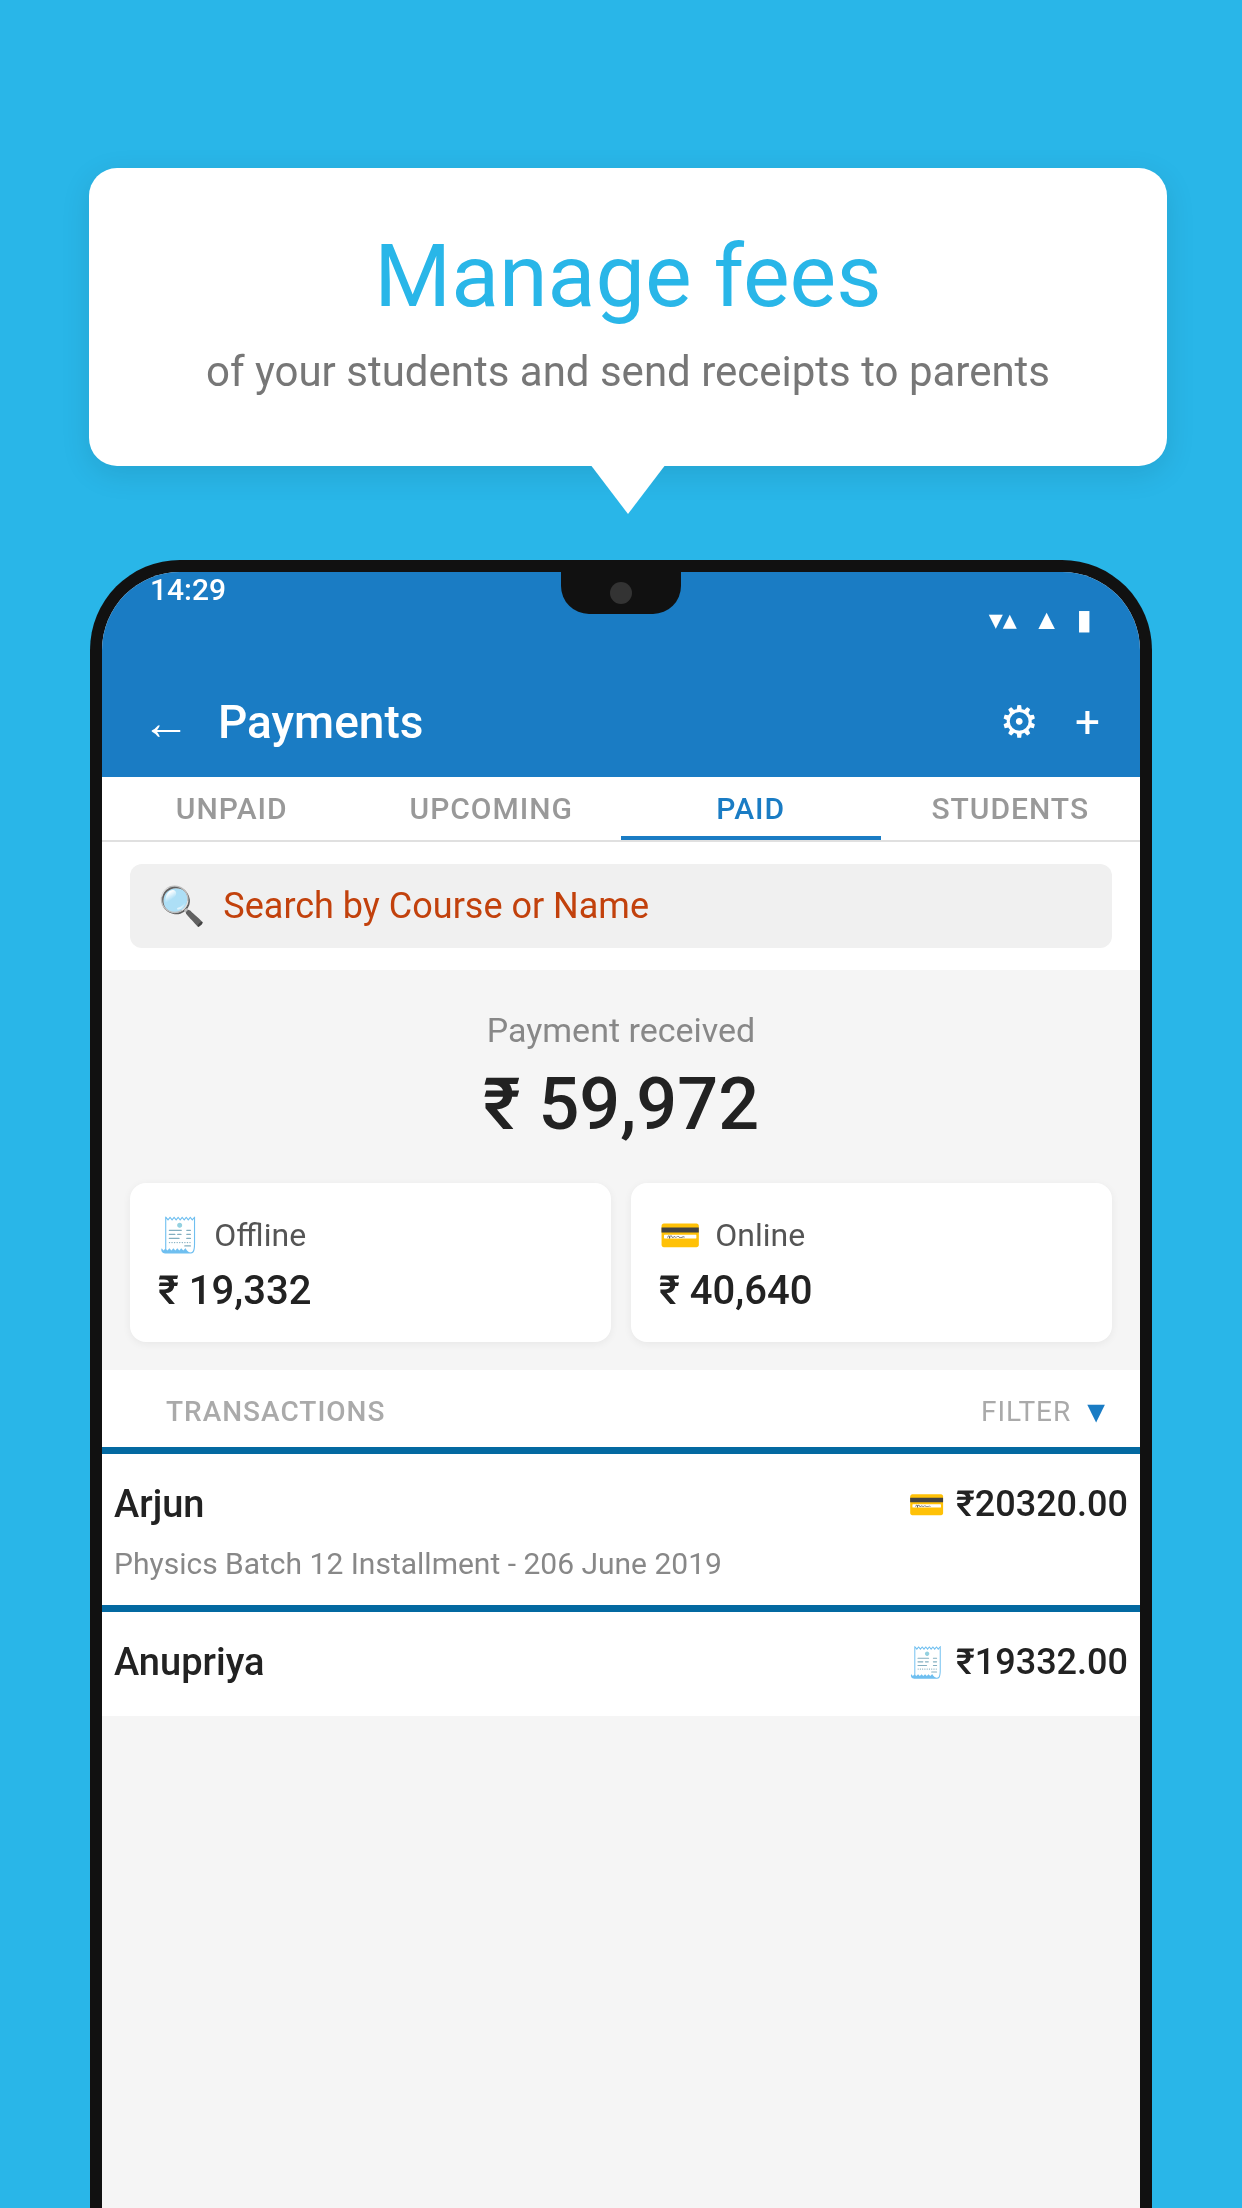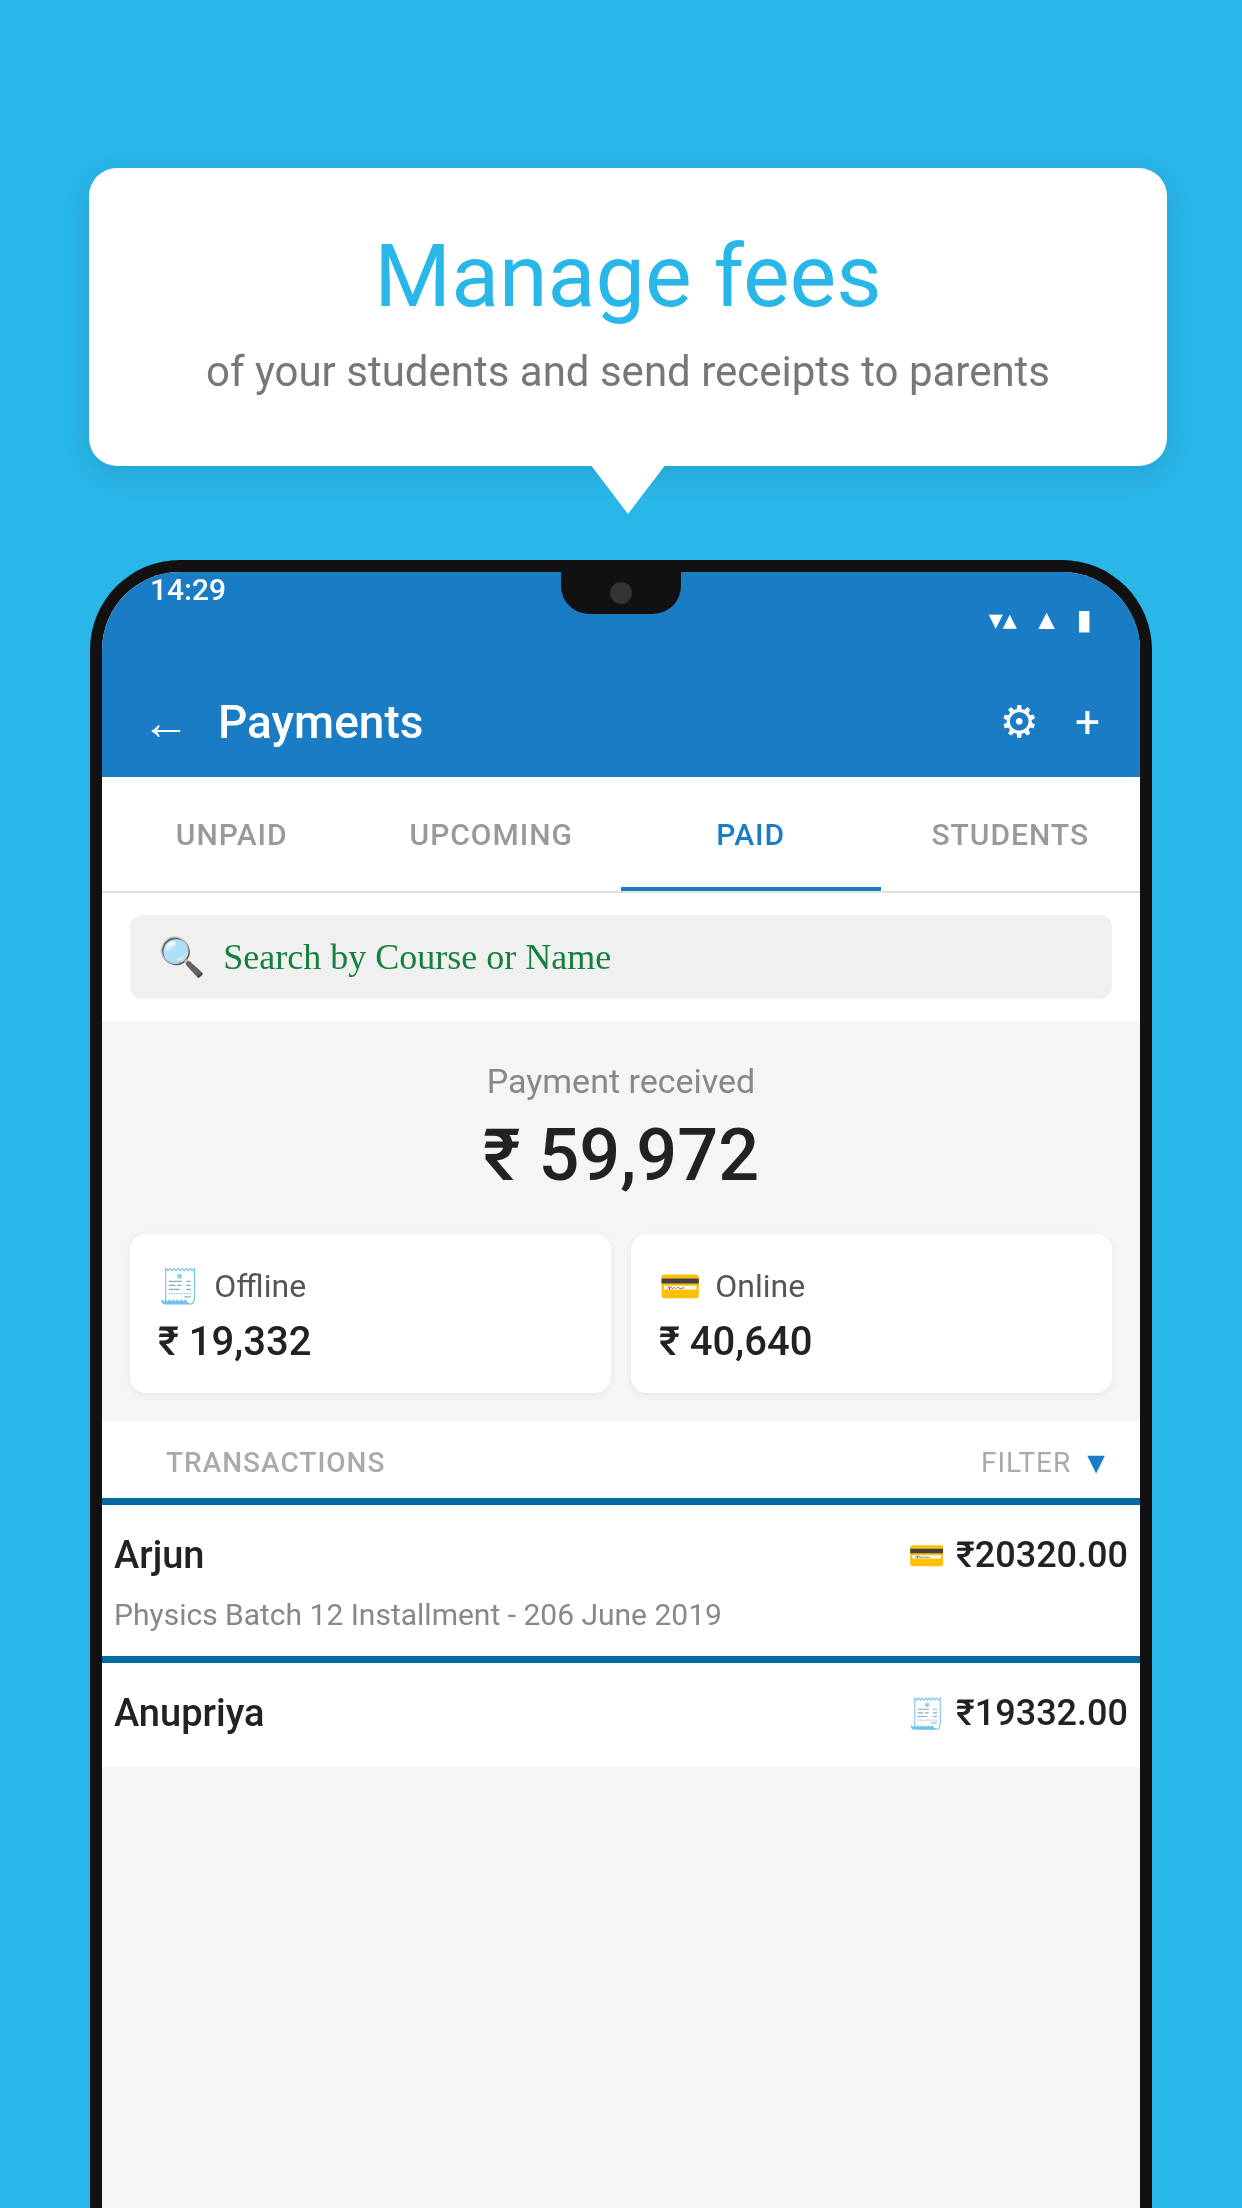--- a/index.html
+++ b/index.html
@@ -159,21 +159,21 @@
     .gear-icon, .plus-icon {
       font-size: 44px;
       cursor: pointer;
     }
 
     
     .tabs {
       background: white;
       display: flex;
       border-bottom: 2px solid #e0e0e0;
-      height: 116px;
+      height: 65px;
     }
 
     .tab {
       flex: 1;
       display: flex;
       align-items: center;
       justify-content: center;
       font-size: 30px;
       font-weight: 500;
       color: #999;
@@ -212,22 +212,21 @@
       gap: 18px;
     }
 
     .search-icon-wrap {
       color: #aaa;
       font-size: 38px;
     }
 
     .search-text {
       font-size: 36px;
-      color: #15803d;
-      font-family: Liberation Serif, serif;
+      color: #c2410c;
     }
 
     
     .payment-received {
       background: #f5f5f5;
       padding: 40px 28px 36px;
       text-align: center;
     }
 
     .payment-label {

